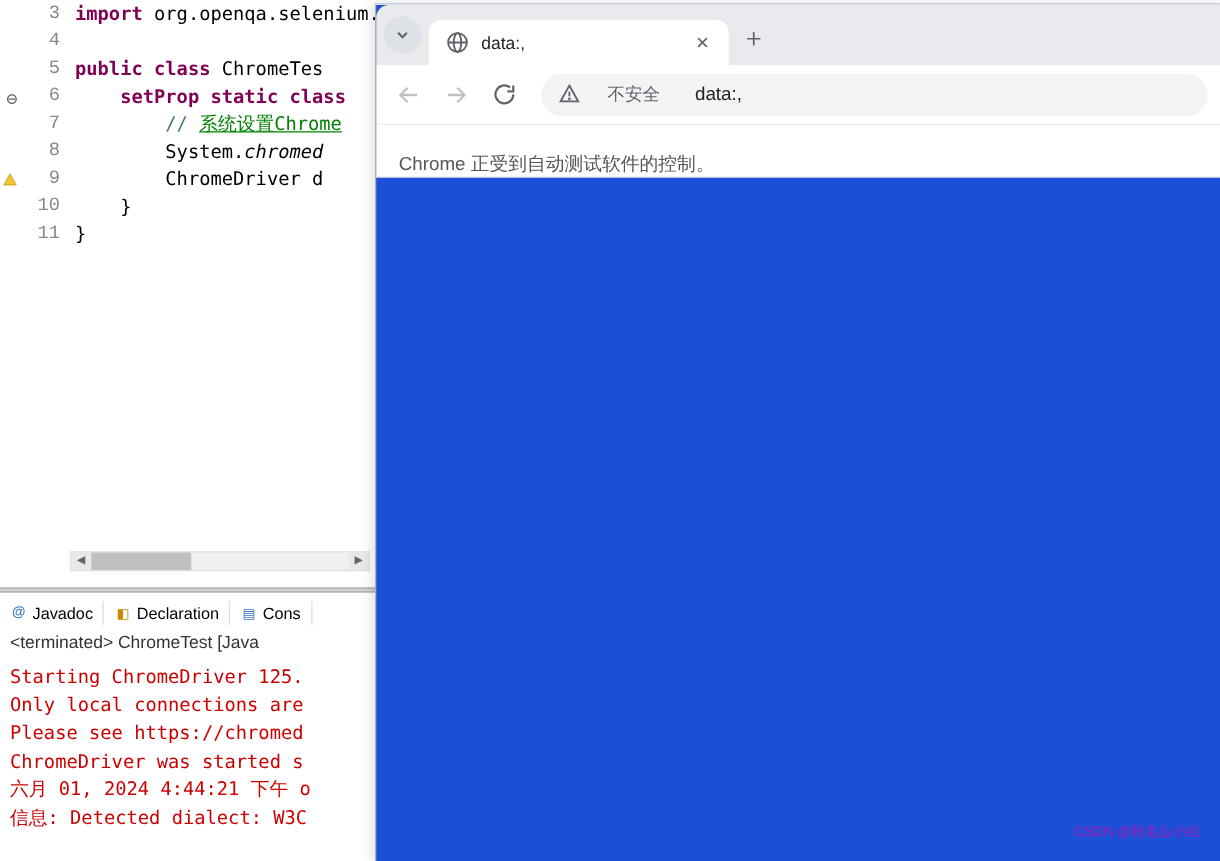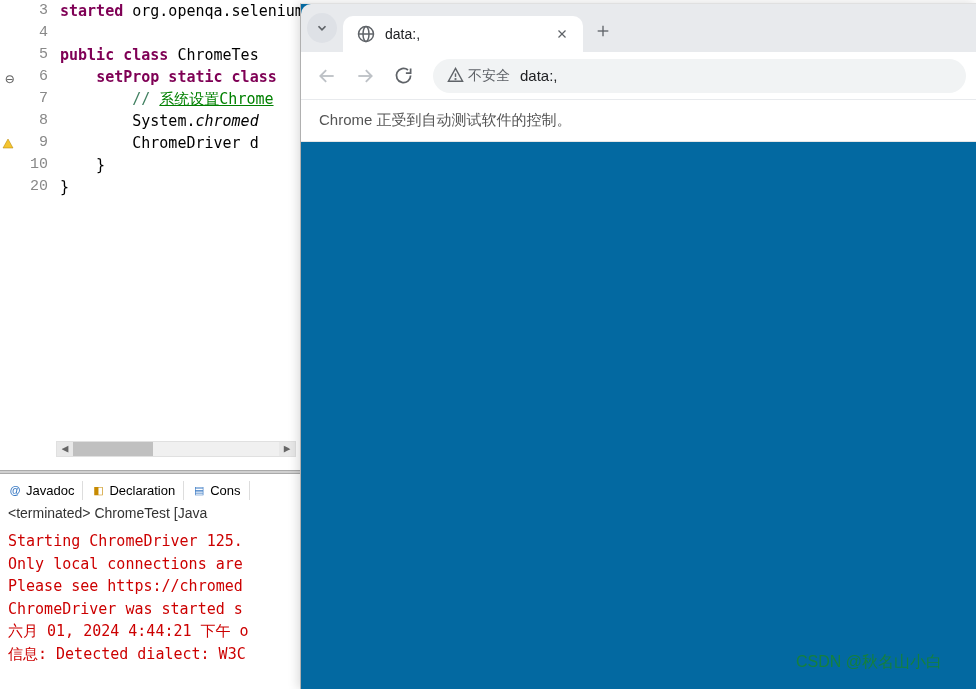--- a/index.html
+++ b/index.html
@@ -33,61 +33,61 @@
 .tab { display: flex; align-items: center; gap: 4px; padding: 2px 8px; border-right: 1px solid #ddd; cursor: pointer; }
 .tab-icon { width: 14px; height: 14px; display: inline-flex; align-items: center; justify-content: center; font-size: 11px; }
 
 .status-line { position: absolute; left: 8px; top: 505px; font-family: "Segoe UI", sans-serif; font-size: 14px; color: #333; }
 
 .console { position: absolute; left: 8px; top: 530px; width: 960px; font-family: Consolas, monospace; font-size: 15px; }
 .console-line { height: 22.5px; line-height: 22.5px; white-space: pre; }
 .con-red { color: #cc0000; }
 
 
-.browser { position: absolute; left: 300px; top: 3px; width: 676px; height: 686px; background: #0369a1; border-left: 1px solid #b0b0b0; border-top: 1px solid #e0e0e0; box-shadow: -2px 0 10px rgba(0,0,0,0.15); }
+.browser { position: absolute; left: 300px; top: 3px; width: 676px; height: 686px; background: #1d4ed8; border-left: 1px solid #b0b0b0; border-top: 1px solid #e0e0e0; box-shadow: -2px 0 10px rgba(0,0,0,0.15); }
 .br-tabbar { height: 48px; background: #e8eaed; display: flex; align-items: center; padding: 0 6px; gap: 6px; border-top-left-radius: 10px; }
 .br-tab-search { width: 30px; height: 30px; border-radius: 50%; background: #dee1e6; display: flex; align-items: center; justify-content: center; color: #555; }
 .br-tab { background: #fff; border-radius: 10px 10px 0 0; height: 36px; min-width: 240px; display: flex; align-items: center; padding: 0 12px 0 14px; gap: 10px; margin-top: 12px; }
 .br-tab-favicon { width: 18px; height: 18px; display: flex; align-items: center; justify-content: center; color: #5f6368; }
 .br-tab-title { flex: 1; font-family: "Segoe UI", sans-serif; font-size: 14px; color: #202124; }
 .br-tab-close { width: 18px; height: 18px; color: #5f6368; display: flex; align-items: center; justify-content: center; cursor: pointer; }
 .br-newtab { width: 28px; height: 28px; border-radius: 50%; display: flex; align-items: center; justify-content: center; color: #5f6368; cursor: pointer; margin-top: 6px; font-size: 18px; }
 
 .br-toolbar { height: 48px; background: #fff; display: flex; align-items: center; padding: 0 10px; gap: 6px; border-bottom: 1px solid #e8eaed; }
 .br-nav-btn { width: 32px; height: 32px; border-radius: 50%; display: flex; align-items: center; justify-content: center; color: #5f6368; cursor: pointer; }
 .br-nav-btn.disabled { color: #bdc1c6; cursor: default; }
-.br-addr { flex: 1; height: 34px; background: #f1f3f4; border-radius: 18px; display: flex; align-items: center; padding: 0 14px; gap: 4px; margin-left: 8px; }
+.br-addr { flex: 1; height: 34px; background: #f1f3f4; border-radius: 18px; display: flex; align-items: center; padding: 0 14px; gap: 22px; margin-left: 8px; }
 .br-addr-icon { color: #5f6368; display: flex; align-items: center; }
 .br-addr-warn { font-family: "Segoe UI", "Microsoft YaHei", sans-serif; font-size: 14px; color: #5f6368; }
 .br-addr-text { font-family: "Segoe UI", sans-serif; font-size: 15px; color: #202124; margin-left: 6px; }
 
-.br-banner { height: 42px; background: #fff; display: flex; align-items: center; padding: 0 18px; border-bottom: 1px solid #e6e6e6; font-family: "Segoe UI", "Microsoft YaHei", sans-serif; font-size: 15px; color: #555; }
+.br-banner { height: 42px; background: #fff; display: flex; align-items: flex-end; padding: 0 18px; border-bottom: 1px solid #e6e6e6; font-family: "Segoe UI", "Microsoft YaHei", sans-serif; font-size: 15px; color: #555; }
 .br-content { flex: 1; }
 
-.watermark { position: absolute; right: 34px; bottom: 16px; font-family: "Segoe UI", "Microsoft YaHei", sans-serif; font-size: 16px; color: #15803d; z-index: 50; }
+.watermark { position: absolute; right: 16px; bottom: 16px; font-family: "Segoe UI", "Microsoft YaHei", sans-serif; font-size: 11px; color: #a21caf; z-index: 50; }
 </style>
 </head>
 <body>
 
 <div class="editor-area">
   <div class="gutter" id="gutter">
       <div class="gutter-line">3</div>
       <div class="gutter-line">4</div>
       <div class="gutter-line">5</div>
       <div class="gutter-line">6<span class="gutter-marker" style="color: rgb(102, 102, 102);">⊖</span></div>
       <div class="gutter-line">7</div>
       <div class="gutter-line">8</div>
       <div class="gutter-line">9<span class="gutter-marker"><svg width="12" height="12" viewBox="0 0 24 24">
             <path d="M12 2 L22 20 L2 20 Z" fill="#f4c430" stroke="#b08000"></path>
           </svg></span></div>
       <div class="gutter-line">10</div>
-      <div class="gutter-line">20</div>
+      <div class="gutter-line">11</div>
     </div>
   <div class="code" id="codebody">
-      <div class="code-line"><span class="kw">started</span><span class="txt"> org.openqa.selenium.chrome.ChromeDriver;</span></div>
+      <div class="code-line"><span class="kw">import</span><span class="txt"> org.openqa.selenium.chrome.ChromeDriver;</span></div>
       <div class="code-line"></div>
       <div class="code-line"><span class="kw">public class</span><span class="txt"> ChromeTes</span></div>
       <div class="code-line"><span class="txt">    </span><span class="kw">setProp static</span><span class="txt"> </span><span class="kw">class</span></div>
       <div class="code-line"><span class="txt">        </span><span class="cmt">// </span><span class="cmt-zh">系统设置Chrome</span></div>
       <div class="hl-line" style="top: 110px;"></div>
       <div class="code-line"><span class="txt">        System.</span><span class="sta-ital">chromed</span></div>
       <div class="code-line"><span class="txt">        ChromeDriver d</span></div>
       <div class="code-line"><span class="txt">    }</span></div>
       <div class="code-line"><span class="txt">}</span></div>
     </div>

